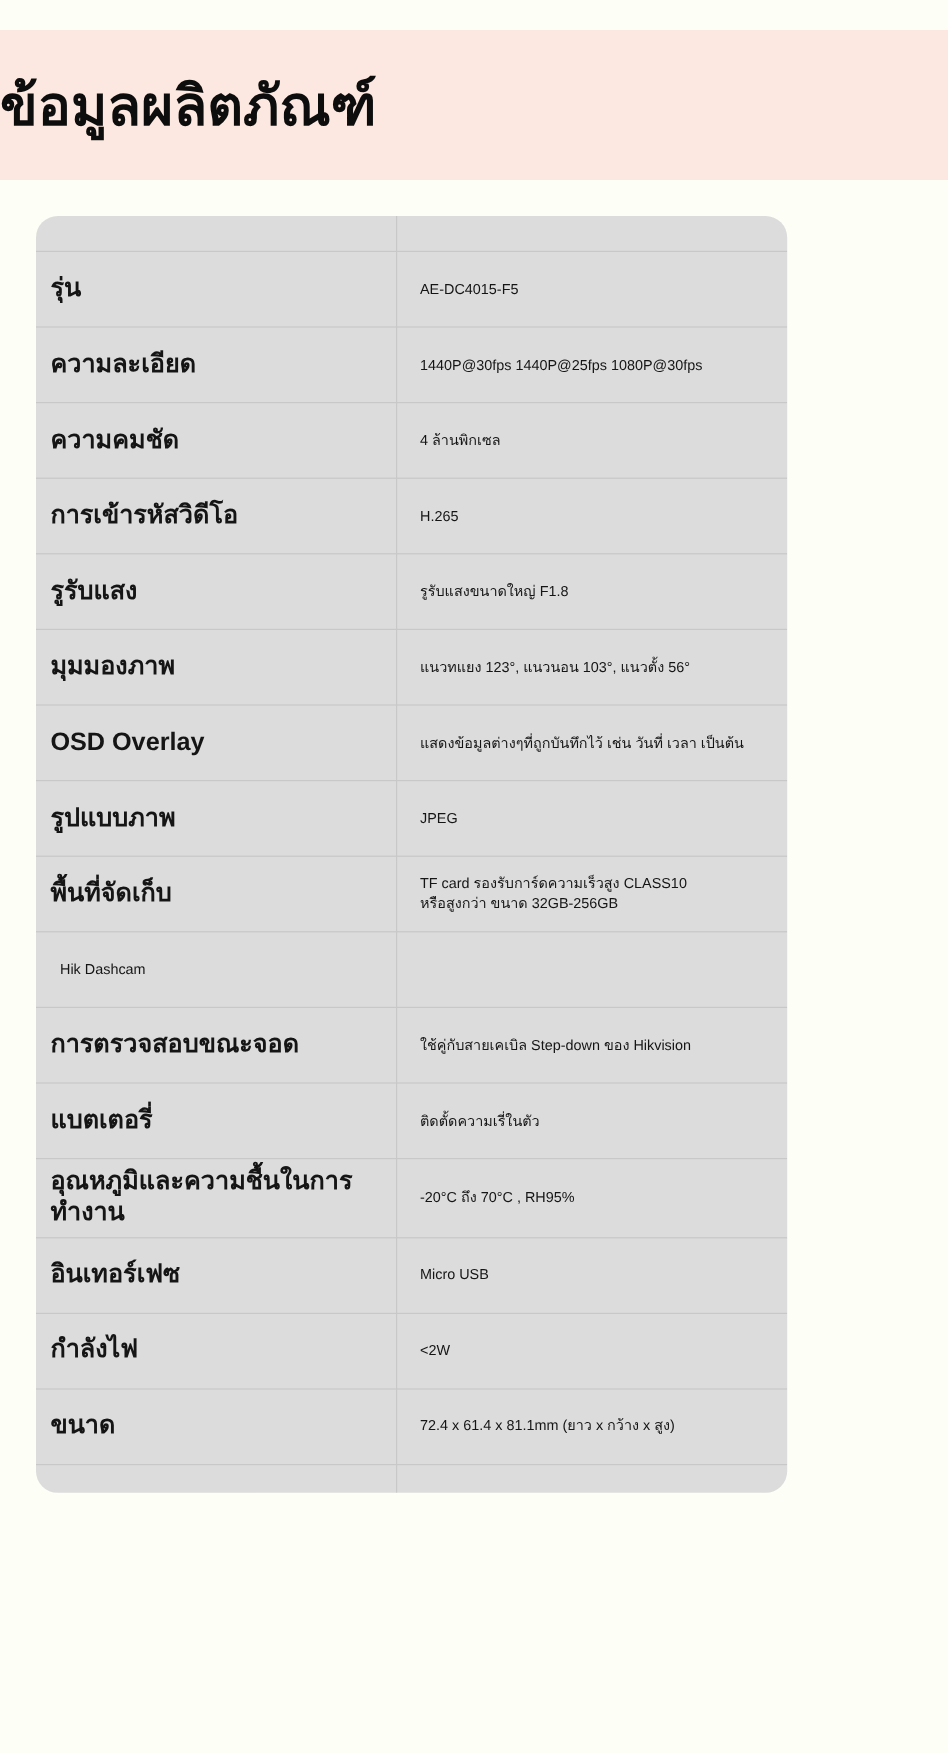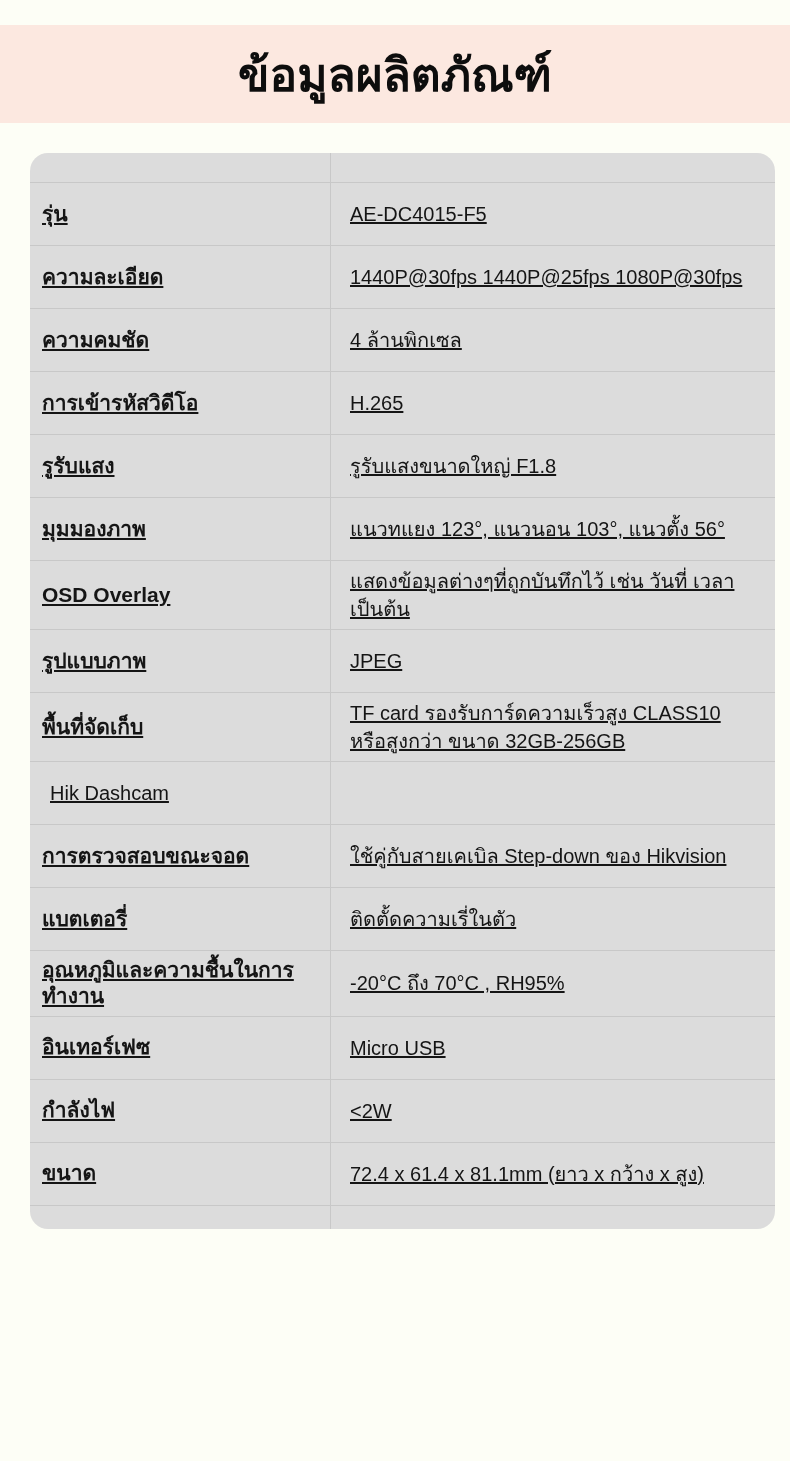--- a/index.html
+++ b/index.html
@@ -13,38 +13,37 @@
   html,body{width:790px;}
   body{
     height:1461px;
     background:var(--page-bg);
     font-family:"Liberation Sans","DejaVu Sans",sans-serif;
     color:var(--text);
     overflow:hidden;
   }
   .top-strip{height:25px;background:var(--page-bg);}
   .banner{
-    height:98px;
+    height:125px;
     background:var(--banner-bg);
-    display:flex;align-items:center;justify-content:center;
+    display:flex;align-items:center;justify-content:flex-start;
   }
   .banner h1{
     font-size:46px;
     font-weight:800;
     color:#0d0d0d;
     letter-spacing:0px;
   }
   .spec-table{
     position:relative;
     margin:30px 15px 0 30px;
-    width:745px;
+    width:626px;
     background:var(--table-bg);
     border-radius:18px;
     overflow:hidden;
-    text-decoration:underline;
   }
   .vdivider{
     position:absolute;
     left:300px;top:0;bottom:0;
     width:1px;
     background:var(--divider);
     z-index:2;
   }
   .spacer-top{height:29px;}
   .spacer-bottom{height:24px;border-top:1px solid var(--divider);}
@@ -61,21 +60,21 @@
     padding-left:12px;
     padding-right:10px;
     font-size:21px;
     font-weight:700;
     line-height:1.25;
   }
   .cell.value{
     flex:1;
     padding-left:20px;
     padding-right:14px;
-    font-size:20px;
+    font-size:12px;
     font-weight:400;
     line-height:1.4;
     white-space:pre-line;
   }
 </style>
 </head>
 <body>
 
 <div class="top-strip"></div>
 

